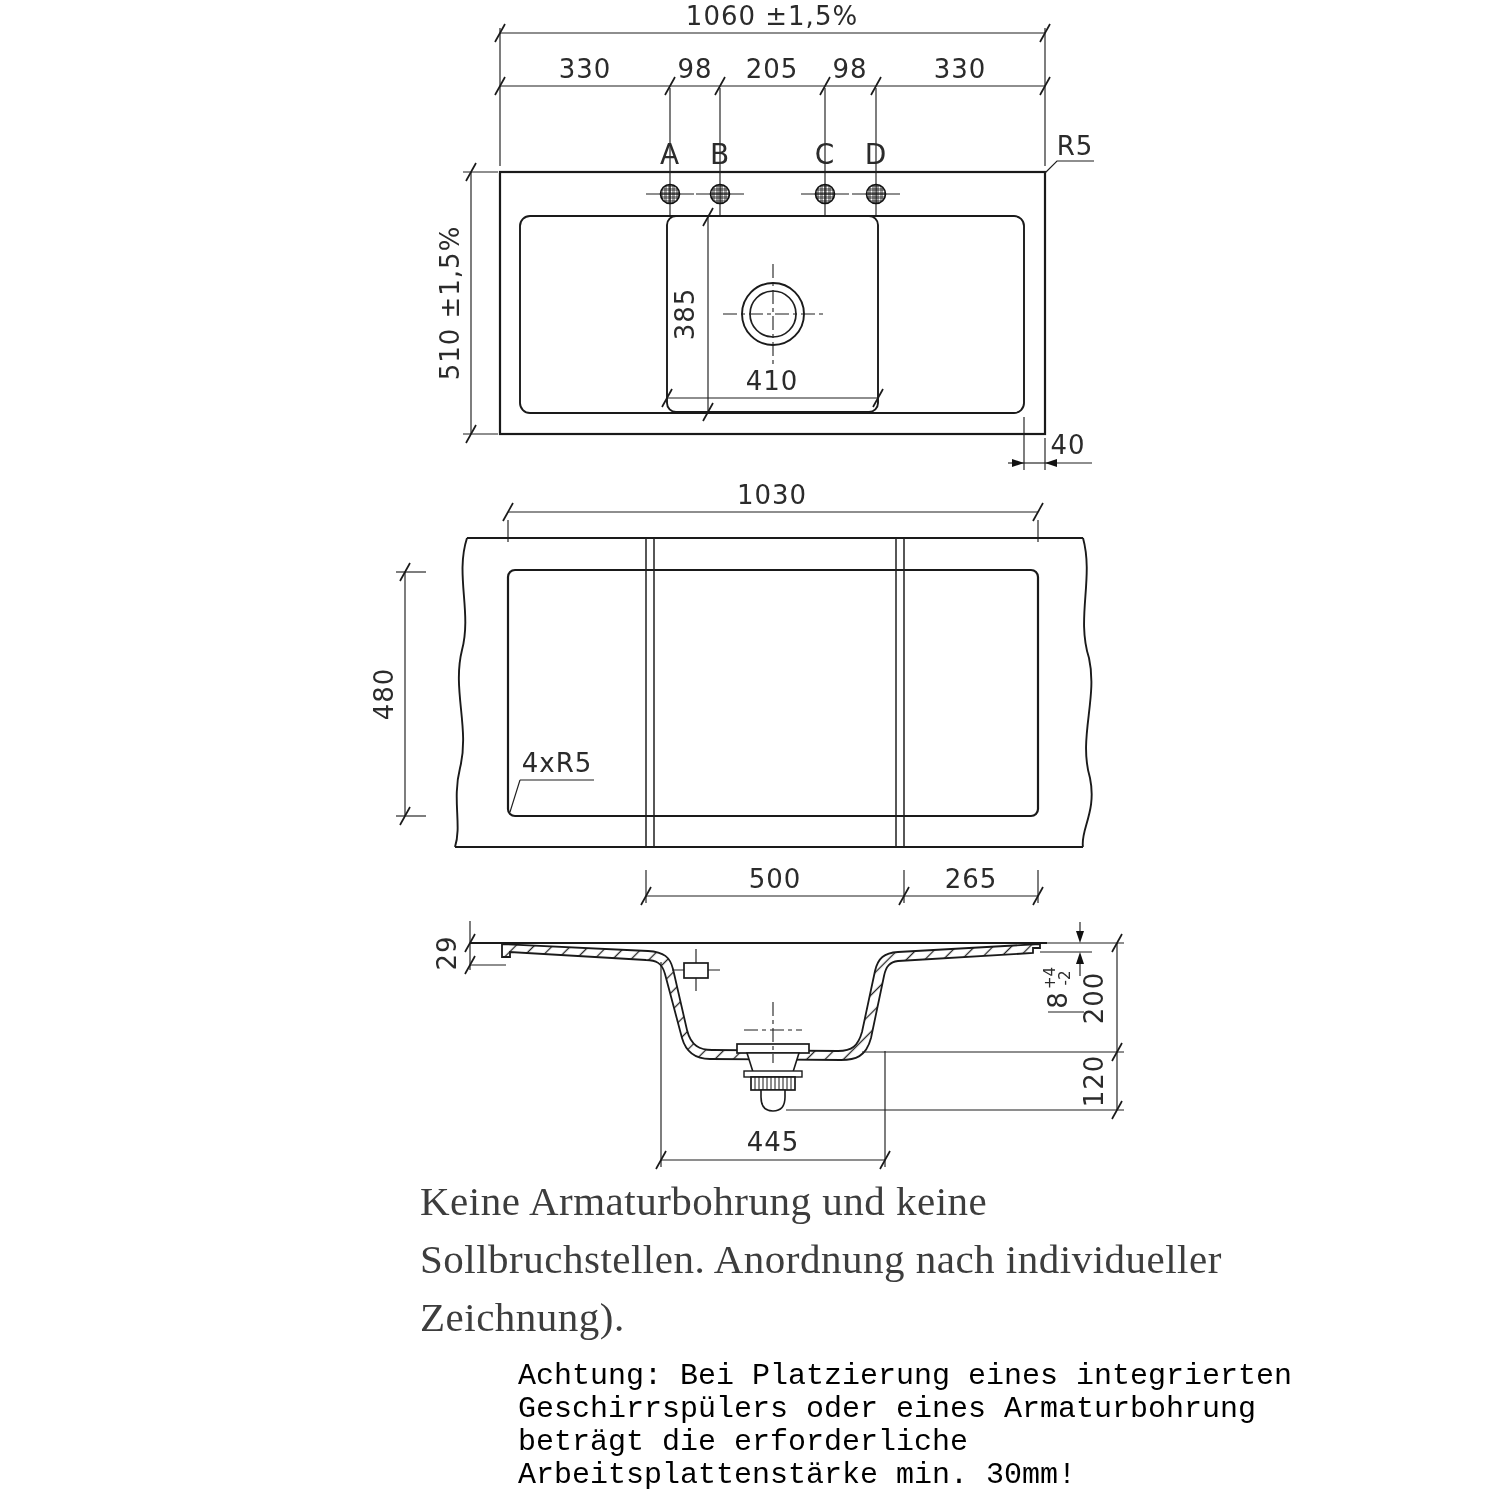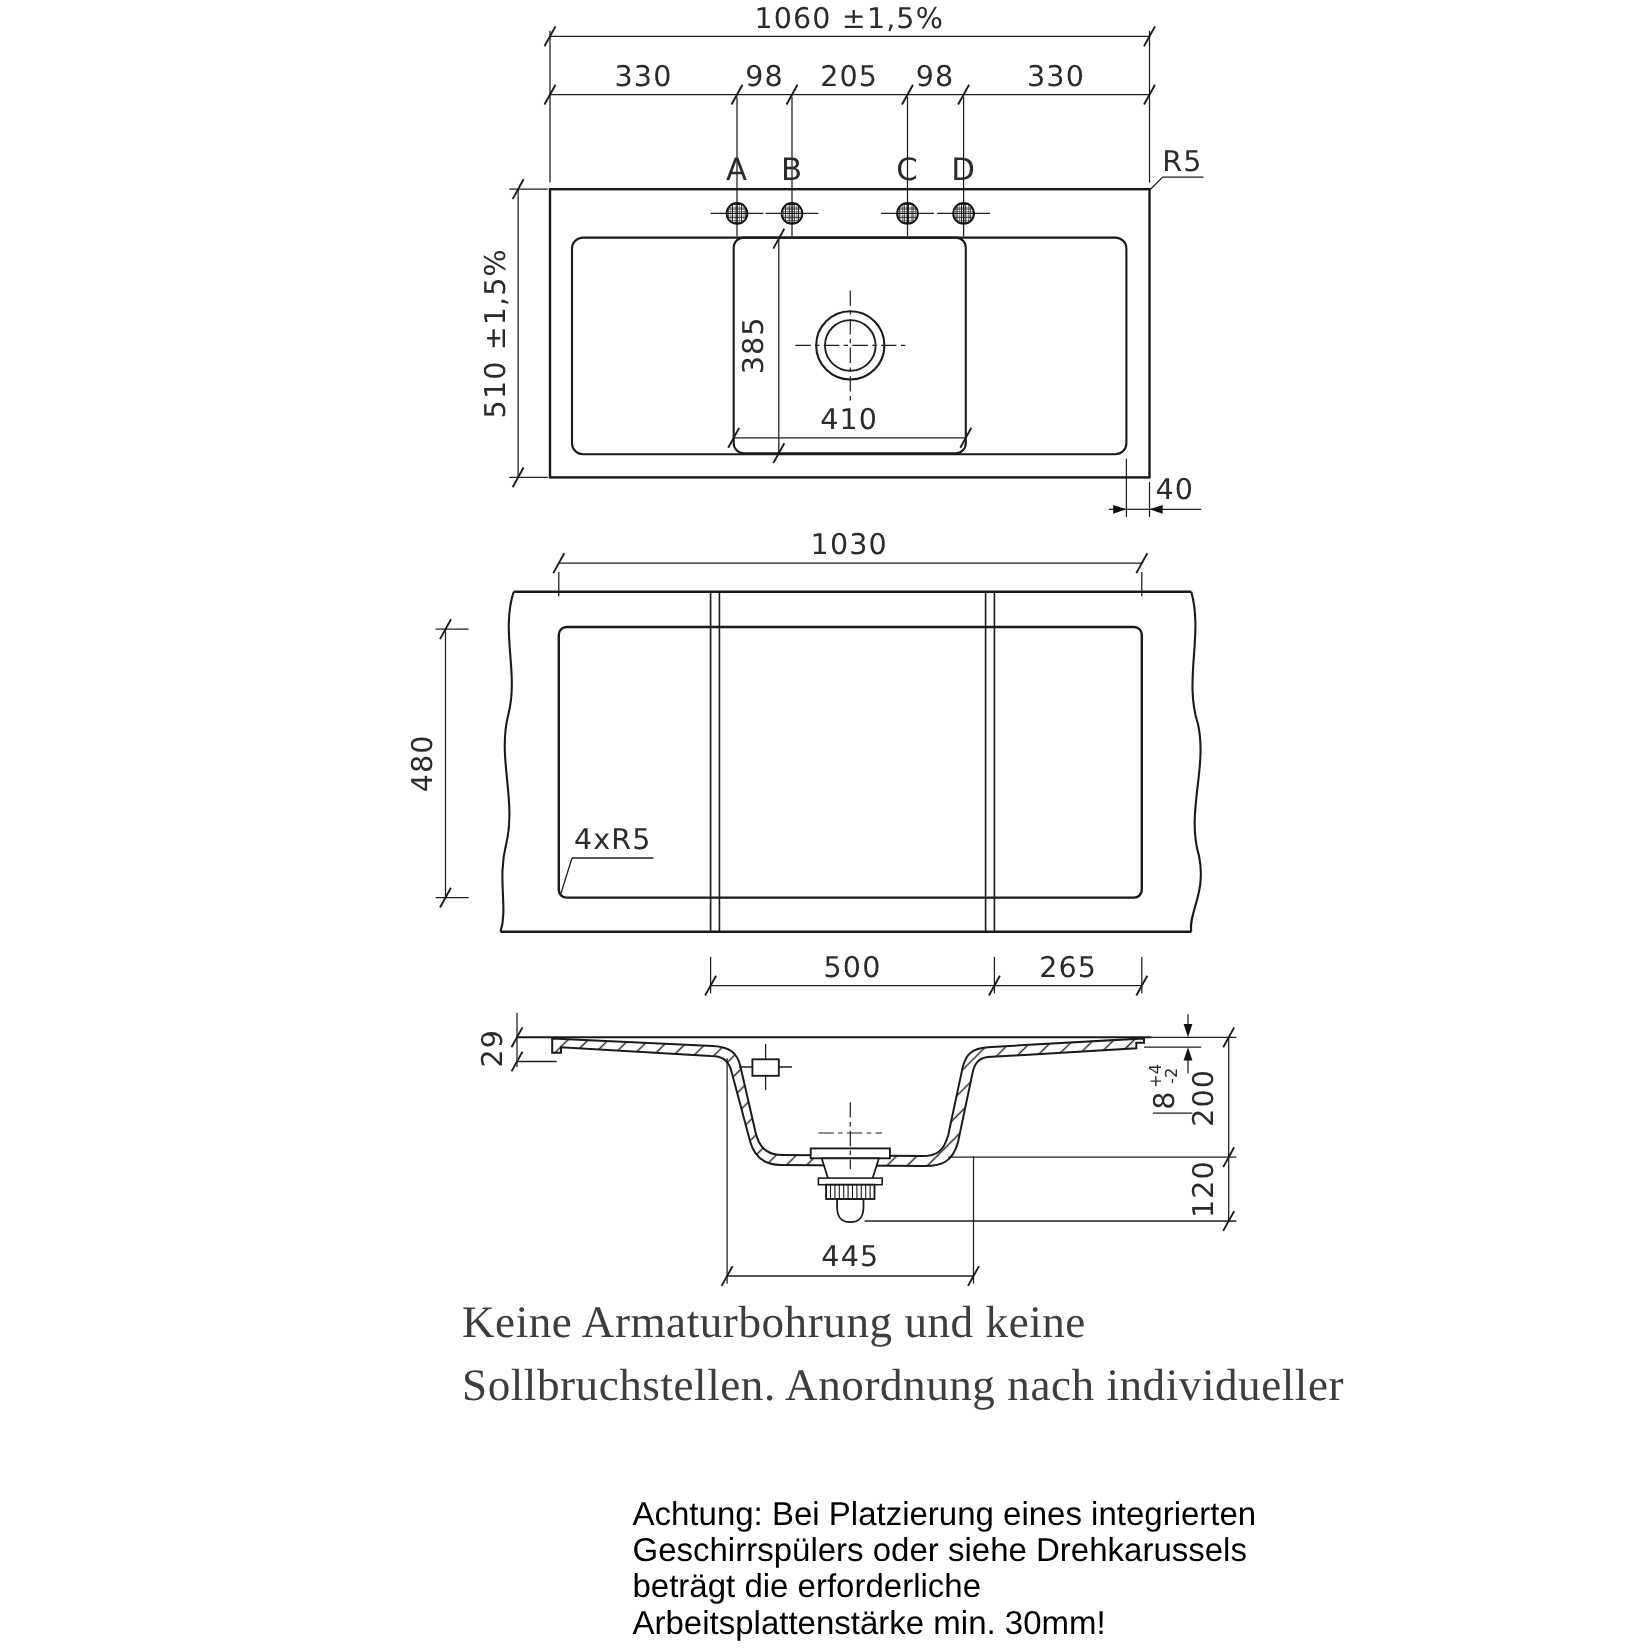--- a/index.html
+++ b/index.html
@@ -10,22 +10,22 @@
   .dim{font-size:26px;text-anchor:middle;letter-spacing:1px;}
   .big{font-size:28px;}
   .sm{font-size:15px;text-anchor:middle;}
   .ol{stroke:#1a1a1a;stroke-width:2.2;fill:none;}
   .ml{stroke:#1a1a1a;stroke-width:1.9;fill:none;}
   .dl{stroke:#1f1f1f;stroke-width:1.15;fill:none;}
   .cl{stroke:#1f1f1f;stroke-width:1.1;fill:none;stroke-dasharray:14 4 4 4;}
   .note1{position:absolute;left:420px;top:1172px;width:740px;color:#3d3d3d;
          font-size:41px;line-height:58px;letter-spacing:0.5px;white-space:nowrap;font-family:Liberation Serif, serif;}
   .note1 .ln{height:58px;}
-  .note2{position:absolute;left:575px;top:1360px;color:#000;
-         font-family:Liberation Sans, sans-serif;font-size:30px;line-height:33px;white-space:nowrap;}
+  .note2{position:absolute;left:518px;top:1360px;color:#000;
+         font-family:Liberation Mono, monospace;font-size:30px;line-height:33px;white-space:nowrap;}
   .holeicon{vertical-align:-3px;}
 </style>
 </head>
 <body>
 
 <div id="canvas">
 <svg id="drawing" width="1500" height="1500" viewBox="0 0 1500 1500">
   <defs>
     <pattern id="gridHatch" width="4" height="4" patternUnits="userSpaceOnUse">
       <path d="M0,0H4 M0,2H4 M0,0V4 M2,0V4" stroke="#111" stroke-width="0.8" fill="none"></path>
@@ -265,21 +265,22 @@
       <use href="#tick" x="661" y="1160"></use>
           <use href="#tick" x="885" y="1160"></use>
       <text class="dim" x="773" y="1151">445</text>
     </g>
   </g>
 </svg>
 
 <div class="note1">
   <div class="ln">Keine Armaturbohrung und keine</div>
   <div class="ln">Sollbruchstellen. Anordnung nach individueller</div>
+  <div class="ln">Zeichnung).</div>
 </div>
 
 <div class="note2">
   <div>Achtung: Bei Platzierung eines integrierten</div>
-  <div>Geschirrspülers oder siehe Drehkarussels</div>
+  <div>Geschirrspülers oder eines Armaturbohrung</div>
   <div>beträgt die erforderliche</div>
   <div>Arbeitsplattenstärke min. 30mm!</div>
 </div>
 </div>
 
 </body></html>

